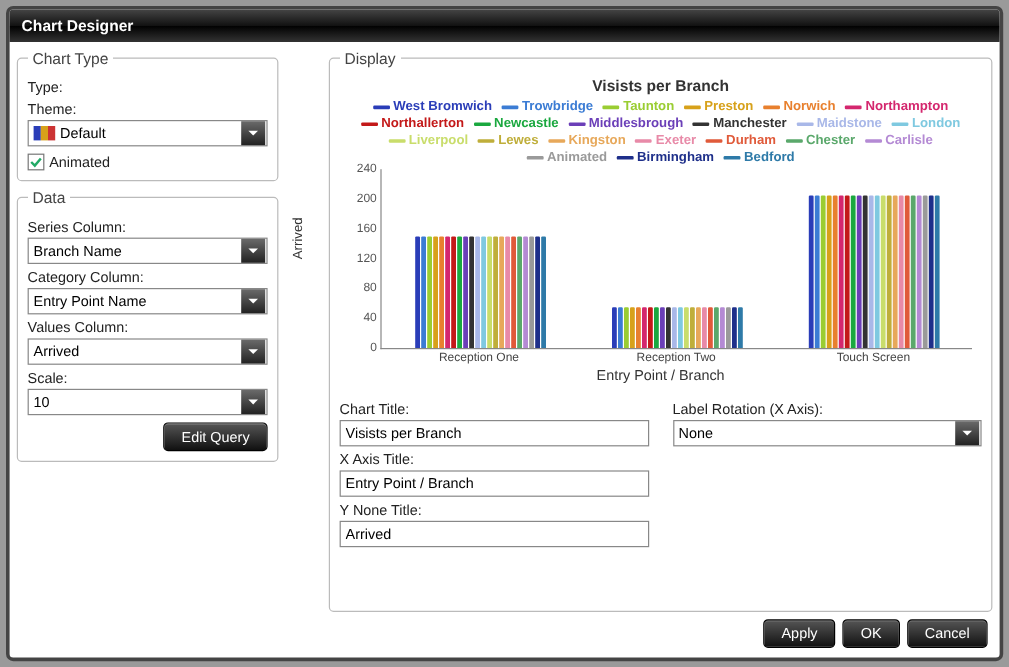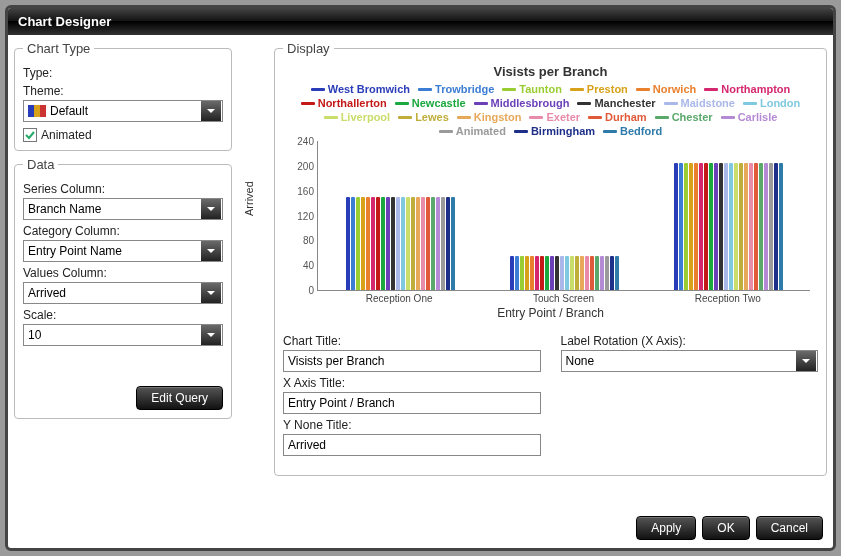--- a/index.html
+++ b/index.html
@@ -20,21 +20,21 @@
   .barico span { display: inline-block; width: 3px; margin-right: 1px; }
   .barico .b1 { background: #d33; height: 8px; }
   .barico .b2 { background: #3a3; height: 12px; }
   .barico .b3 { background: #36c; height: 6px; }
   .barico { display: inline-flex; align-items: flex-end; height: 12px; }
   .thswatch { display: inline-flex; height: 12px; width: 18px; }
   .thswatch span { flex:1; }
   .checkbox-row { display: flex; align-items: center; gap: 4px; font-size: 12px; color: #222; margin-top: 6px; }
   .checkbox { width: 14px; height: 14px; border: 1px solid #777; background: #fff; display: flex; align-items: center; justify-content: center; }
   .checkbox svg { width: 10px; height: 10px; fill: none; stroke: #2a6; stroke-width: 2; }
-  .btn { background: linear-gradient(#555,#111); color: #fff; border: 1px solid #000; border-radius: 4px; font-size: 12px; padding: 4px 14px; cursor: pointer; box-shadow: inset 0 1px 0 rgba(255,255,255,.2); margin-top: 34px; }
+  .btn { background: linear-gradient(#555,#111); color: #fff; border: 1px solid #000; border-radius: 4px; font-size: 12px; padding: 4px 14px; cursor: pointer; box-shadow: inset 0 1px 0 rgba(255,255,255,.2); }
   .editq-row { display: flex; justify-content: flex-end; margin-top: 6px; }
   .textbox { width: 100%; height: 22px; border: 1px solid #888; font-size: 12px; padding: 0 4px; }
   .chart-area { background: #fff; border: 0; padding: 0 0 4px 0; }
   .chart-title { text-align: center; font-size: 13px; font-weight: bold; color: #333; margin: 2px 0 4px 0; }
   .legend-wrap { display: flex; flex-wrap: wrap; justify-content: center; gap: 2px 8px; padding: 0 10px; font-size: 11px; }
   .legend-item { display: inline-flex; align-items: center; gap: 3px; color: #333; }
   .legend-sw { width: 14px; height: 3px; border-radius: 1px; }
   .plot { position: relative; height: 150px; margin: 4px 8px 0 34px; border-left: 1px solid #888; border-bottom: 1px solid #888; }
   .ytick { position: absolute; left: -28px; font-size: 10px; color: #555; transform: translateY(50%); width: 24px; text-align: right; }
   .ylabel { position: absolute; left: -34px; top: 50%; transform: rotate(-90deg) translate(0,-50%); transform-origin: left top; font-size: 11px; color: #333; }
@@ -322,22 +322,22 @@
                 <div class="ytick" style="bottom: 16.6667%;">40</div>
                 <div class="ytick" style="bottom: 33.3333%;">80</div>
                 <div class="ytick" style="bottom: 50%;">120</div>
                 <div class="ytick" style="bottom: 66.6667%;">160</div>
                 <div class="ytick" style="bottom: 83.3333%;">200</div>
                 <div class="ytick" style="bottom: 100%;">240</div>
               </div>
           </div>
           <div class="xticks" id="xticks">
               <div class="xtick">Reception One</div>
+              <div class="xtick">Reception Two</div>
               <div class="xtick">Touch Screen</div>
-              <div class="xtick">Reception Two</div>
             </div>
           <div class="xlabel">Entry Point / Branch</div>
         </div>
 
         <div class="disp-fields">
           <div class="disp-col">
             <label class="field">Chart Title:</label>
             <input class="textbox" value="Visists per Branch" style="">
             <label class="field">X Axis Title:</label>
             <input class="textbox" value="Entry Point / Branch" style="">

